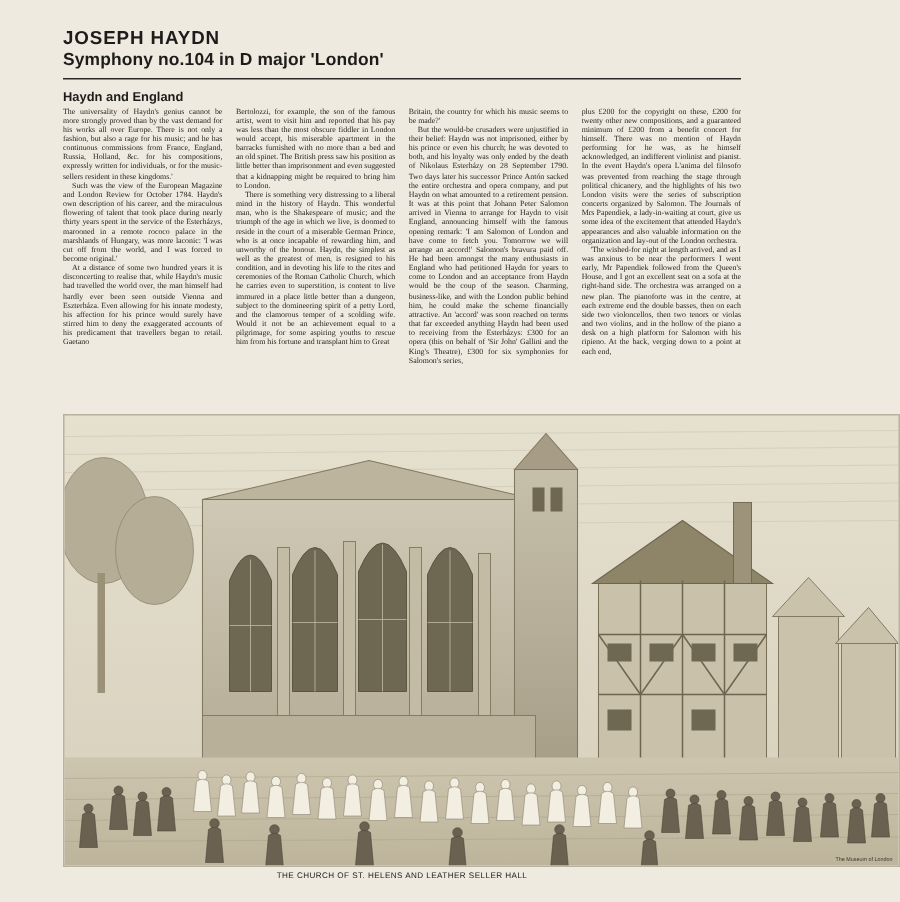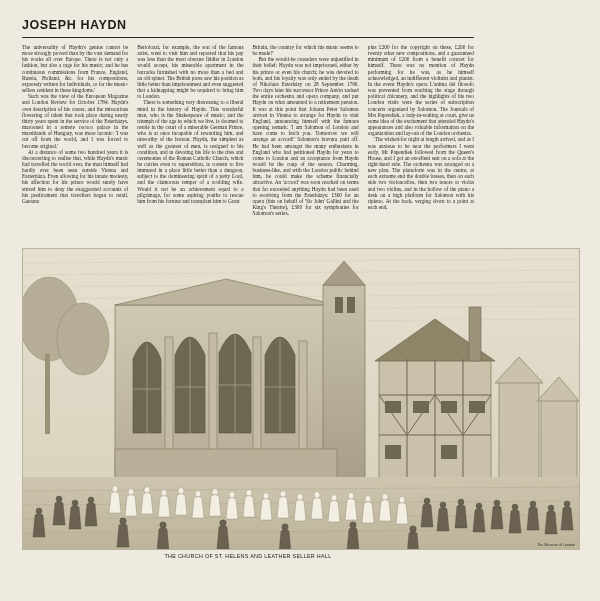--- a/index.html
+++ b/index.html
@@ -13,20 +13,21 @@
     font-family: "Liberation Serif", serif;
     overflow: hidden;
   }
   .page {
     position: relative;
     width: 496px;
     height: 601px;
     box-sizing: border-box;
     background: #efeae0;
     padding: 18px 22px 10px 22px;
+    margin-left: 20px;
   }
   .header {
     border-bottom: 1px solid #2b2a27;
     padding-bottom: 4px;
     margin-bottom: 6px;
   }
   .header-title {
     font-family: "Liberation Sans", sans-serif;
     font-weight: bold;
     font-size: 12.5px;
@@ -97,22 +98,24 @@
   }
   svg { display: block; }
 </style>
 </head>
 <body>
 
 <div class="page">
 
   <div class="header">
     <div class="header-title">JOSEPH HAYDN</div>
+    <div class="header-sub">Symphony no.104 in D major 'London'</div>
   </div>
 
+  <div class="section-title">Haydn and England</div>
 
   <div class="columns">
 
     <div class="col">
       <p class="first">The universality of Haydn's genius cannot be more strongly proved than by the vast demand for his works all over Europe. There is not only a fashion, but also a rage for his music; and he has continuous commissions from France, England, Russia, Holland, &amp;c. for his compositions, expressly written for individuals, or for the music-sellers resident in these kingdoms.'</p>
       <p>Such was the view of the European Magazine and London Review for October 1784. Haydn's own description of his career, and the miraculous flowering of talent that took place during nearly thirty years spent in the service of the Esterházys, marooned in a remote rococo palace in the marshlands of Hungary, was more laconic: 'I was cut off from the world, and I was forced to become original.'</p>
       <p>At a distance of some two hundred years it is disconcerting to realise that, while Haydn's music had travelled the world over, the man himself had hardly ever been seen outside Vienna and Eszterháza. Even allowing for his innate modesty, his affection for his prince would surely have stirred him to deny the exaggerated accounts of his predicament that travellers began to retail. Gaetano</p>
     </div>
 
     <div class="col">

